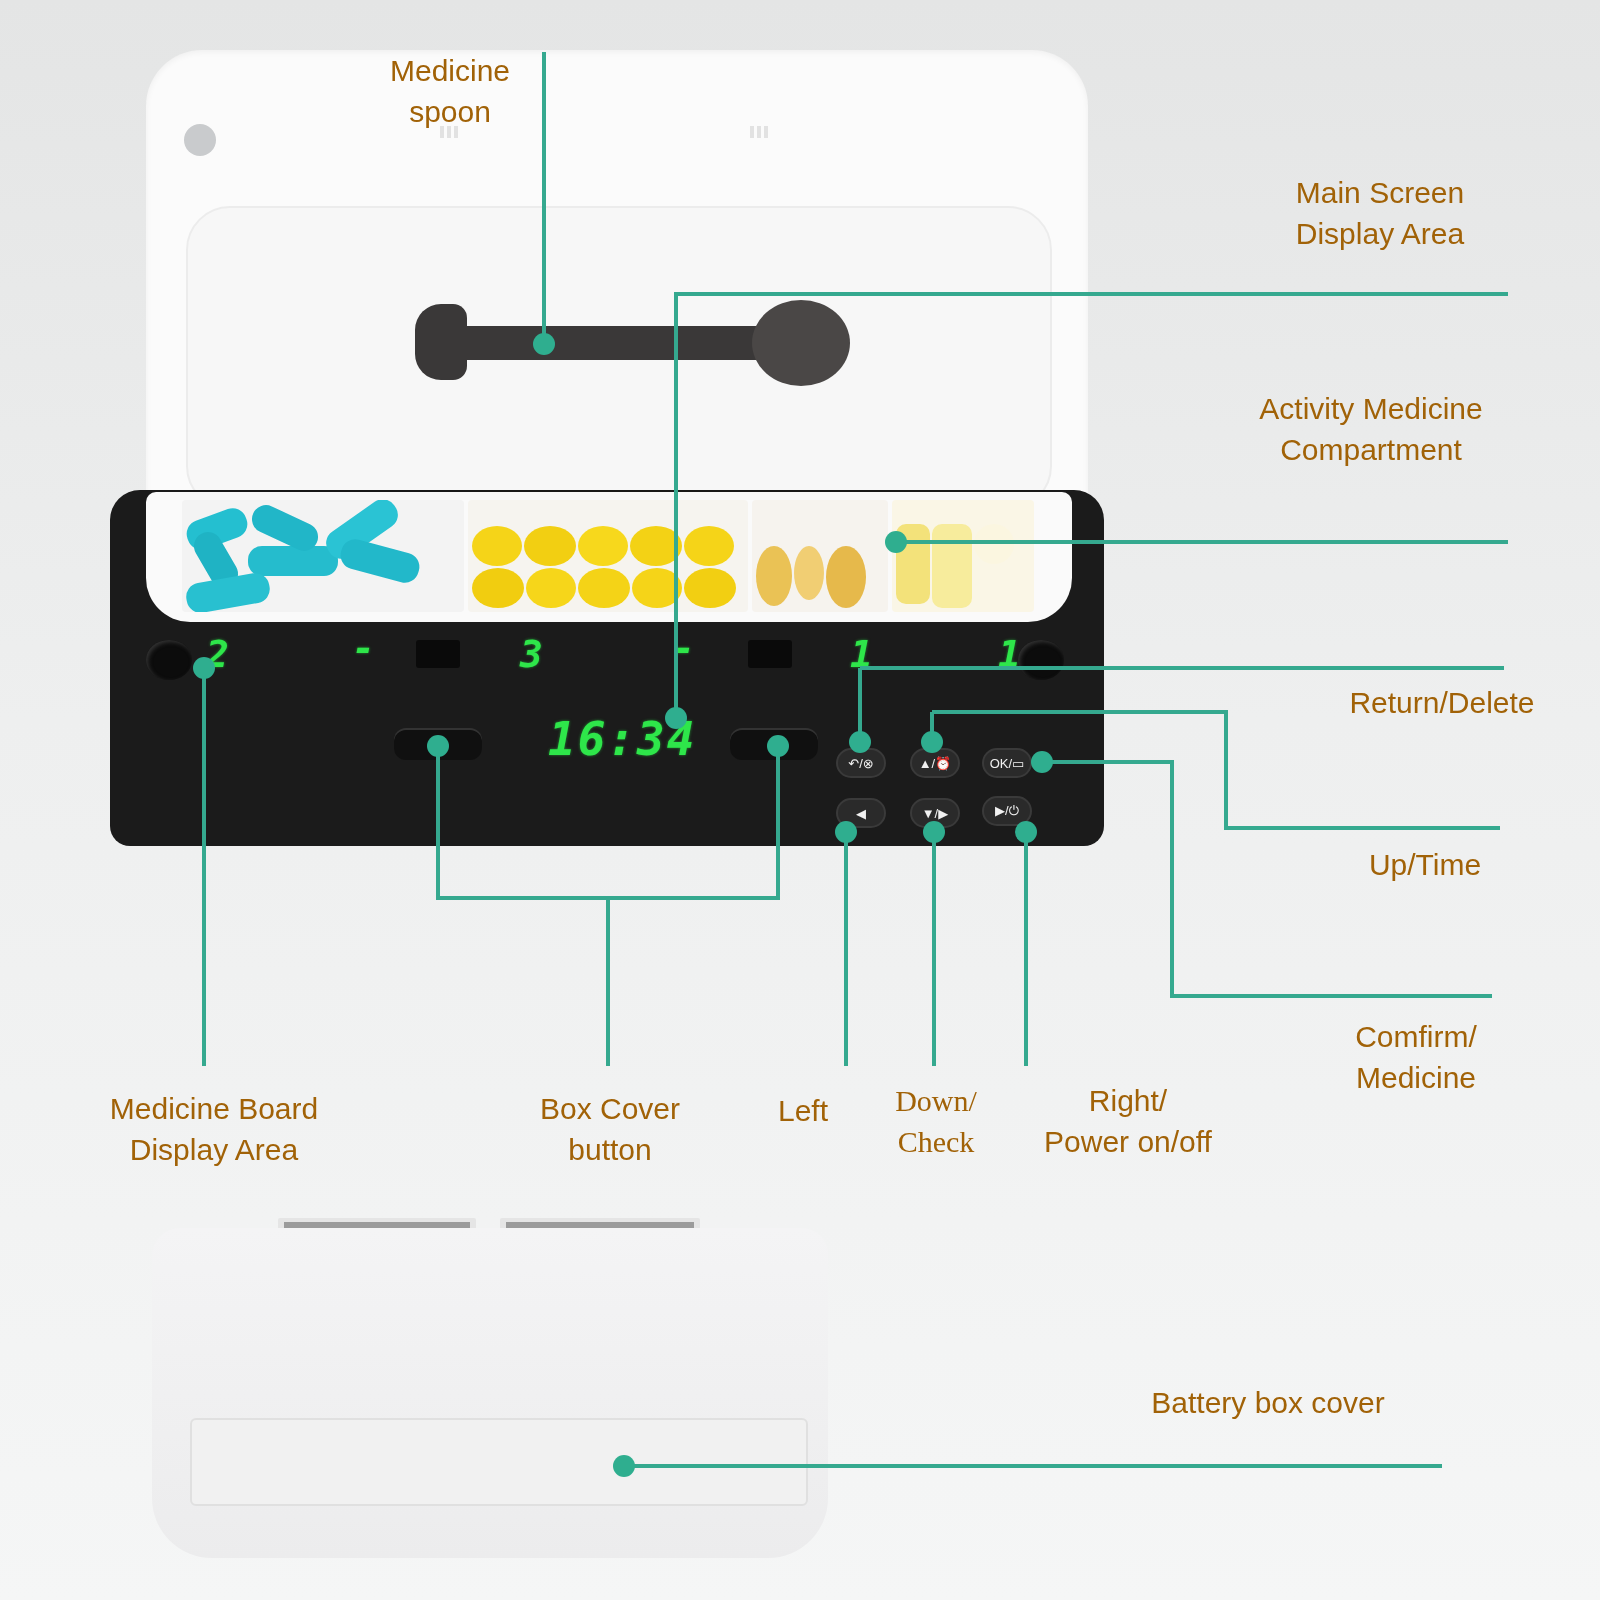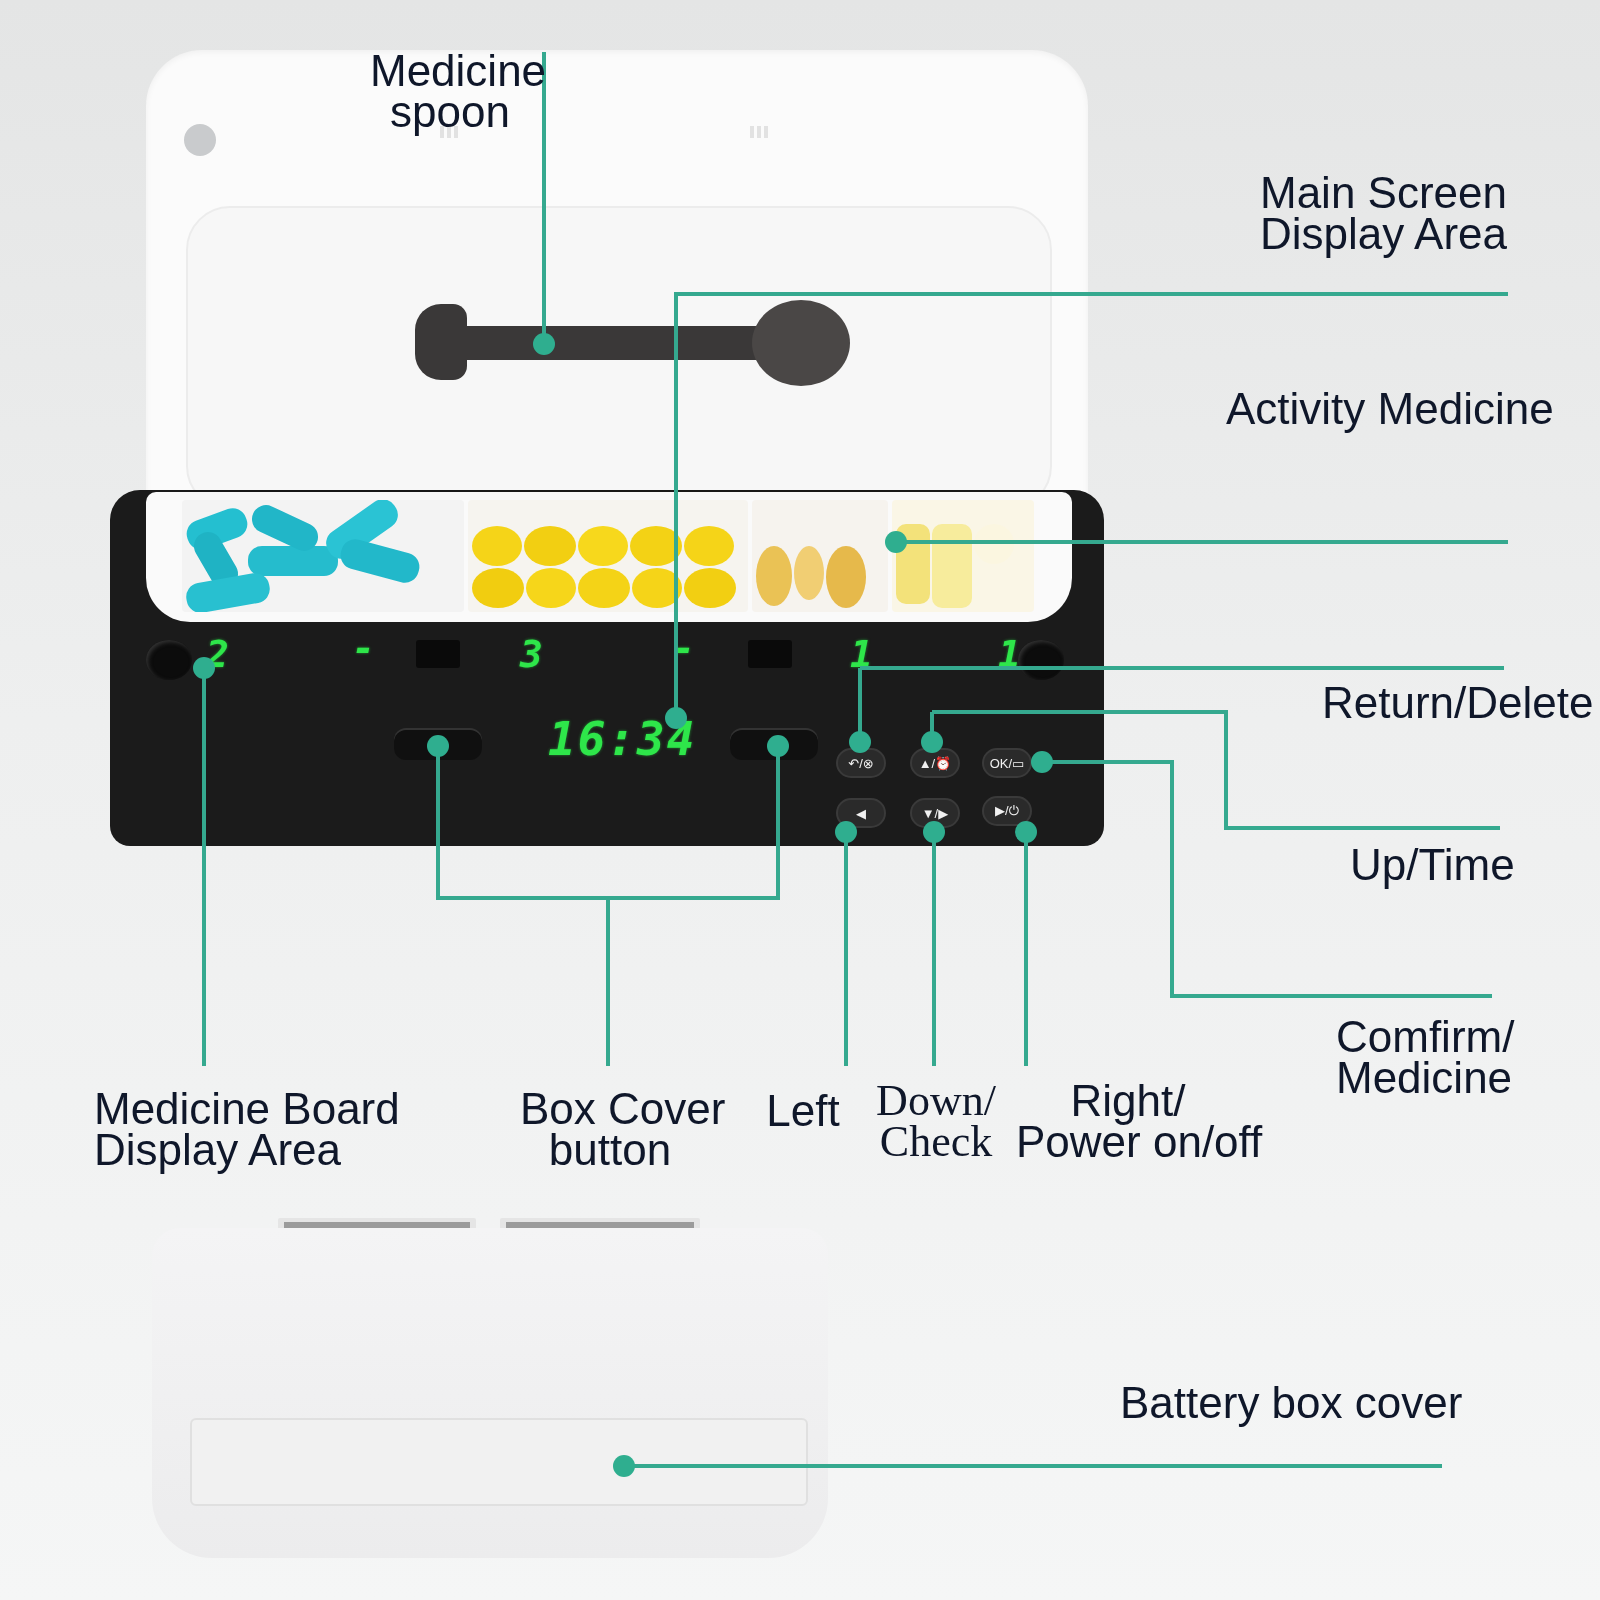--- a/index.html
+++ b/index.html
@@ -1,20 +1,20 @@
 <!DOCTYPE html>
 <html><head>
 <meta charset="utf-8">
 <style>
   html,body{margin:0;padding:0;}
   body{width:1600px;height:1600px;position:relative;overflow:hidden;
        background:linear-gradient(180deg,#e4e5e5 0%,#eeefef 45%,#f5f6f6 100%);
        font-family:"Liberation Sans",sans-serif;}
   .abs{position:absolute;}
-  .label{position:absolute;color:#0f172a;font-size:44px;line-height:41px;text-align:center;white-space:nowrap;}
+  .label{position:absolute;color:#a16207;font-size:30px;line-height:41px;text-align:center;white-space:nowrap;}
   .label div{display:block;}
   
   .lid{left:146px;top:50px;width:942px;height:470px;background:#fbfbfb;border-radius:56px 56px 0 0;
        box-shadow:inset 0 2px 6px rgba(0,0,0,.05);}
   .lid-well{left:186px;top:206px;width:862px;height:300px;border:2px solid #ececec;border-radius:44px;background:#f7f7f7;}
   .lid-dot{left:184px;top:124px;width:32px;height:32px;border-radius:50%;background:#c9cbcd;}
   .vent{width:34px;height:14px;display:flex;gap:3px;justify-content:center;}
   .vent span{width:4px;height:12px;background:#e2e2e2;}
   .spoon-handle{left:418px;top:326px;width:370px;height:34px;background:#3a3838;border-radius:10px;}
   .spoon-end{left:415px;top:304px;width:52px;height:76px;background:#3a3838;border-radius:26px 14px 14px 26px;}
@@ -174,20 +174,21 @@
 <div class="label" style="left:370px;top:50px;width:160px;">
   <div>Medicine</div>
   <div>spoon</div>
 </div>
 <div class="label" style="left:1260px;top:172px;width:240px;">
   <div>Main Screen</div>
   <div>Display Area</div>
 </div>
 <div class="label" style="left:1226px;top:388px;width:290px;text-align:center;">
   <div>Activity Medicine</div>
+  <div>Compartment</div>
 </div>
 <div class="label" style="left:1322px;top:682px;width:240px;">
   <div>Return/Delete</div>
 </div>
 <div class="label" style="left:1350px;top:844px;width:150px;">
   <div>Up/Time</div>
 </div>
 <div class="label" style="left:1336px;top:1016px;width:160px;">
   <div>Comfirm/</div>
   <div>Medicine</div>

